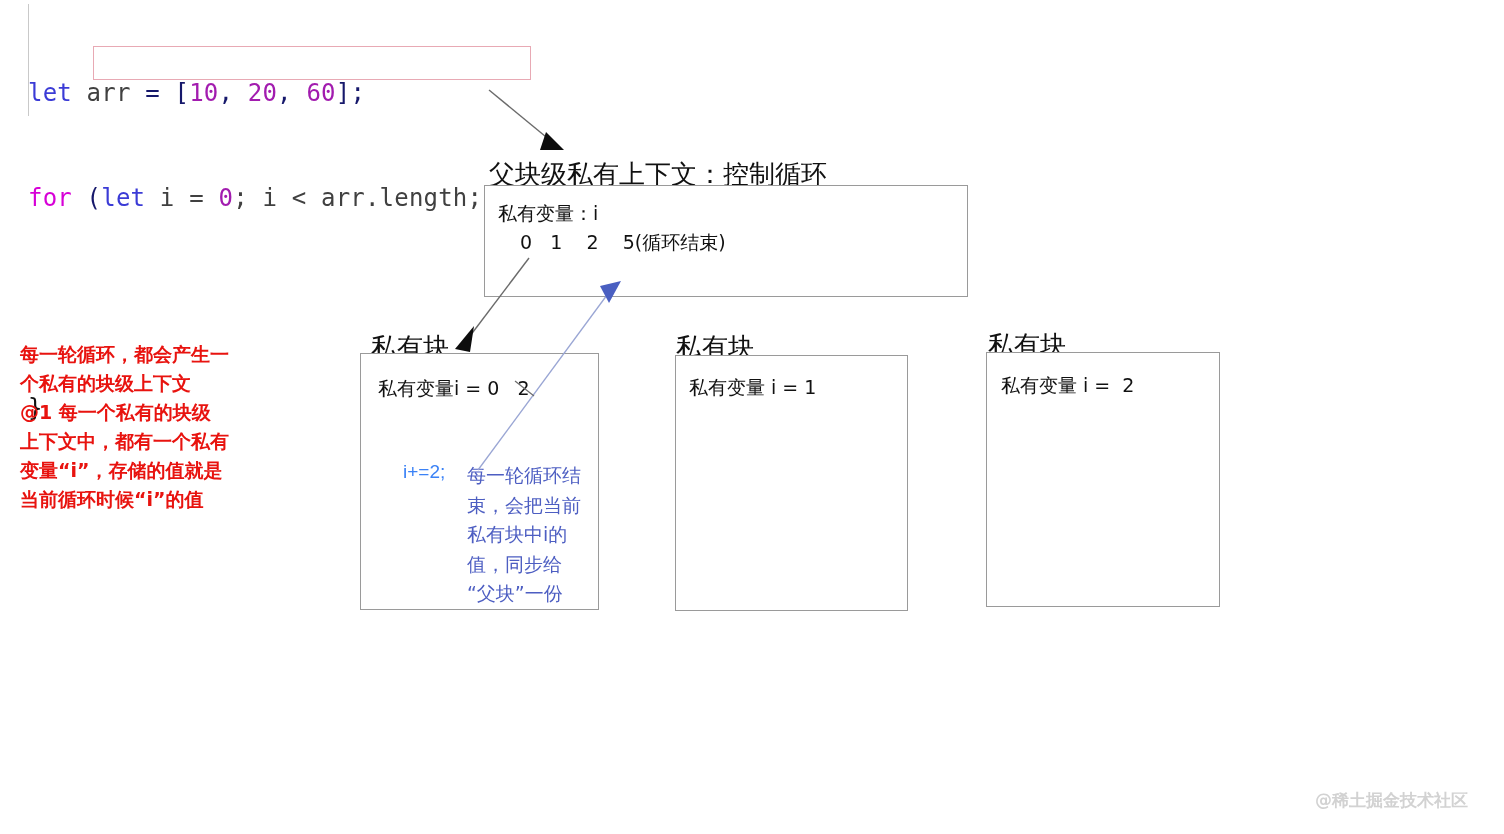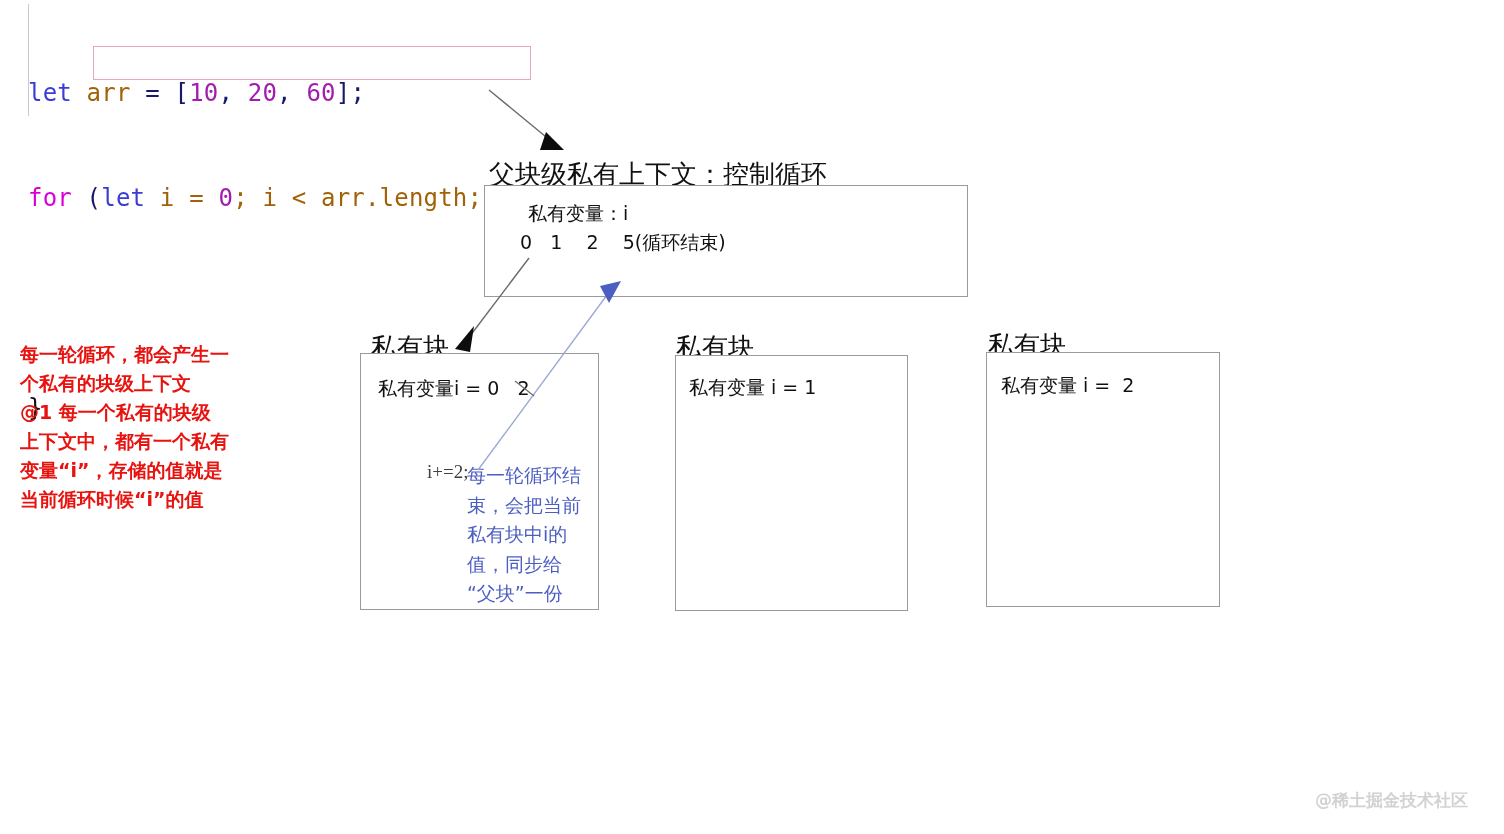--- a/index.html
+++ b/index.html
@@ -26,21 +26,21 @@
     width: 700px;
     font-family: "DejaVu Sans Mono", "Liberation Mono", monospace;
     font-size: 24px;
     line-height: 35px;
     white-space: pre;
     letter-spacing: 0.2px;
   }
   .code-line { height: 35px; }
   .kw-let   { color: #3b3bd6; }
   .kw-for   { color: #d700d7; }
-  .ident    { color: #a16207; }
+  .ident    { color: #404040; }
   .num      { color: #a21caf; }
   .punct    { color: #16186b; }
   .brace    { color: #101010; }
 
   #indent-guide {
     left: 28px;
     top: 4px;
     width: 1px;
     height: 112px;
     background: #c9c9c9;
@@ -101,24 +101,23 @@
     font-size: 19px;
     line-height: 29.5px;
     font-family: "DejaVu Sans", "Liberation Sans", sans-serif;
     white-space: pre-line;
   }
 
   #ipluseq {
     left: 403px;
     top: 461px;
     font-size: 19px;
-    color: #404040;
-    font-family: Liberation Serif, serif;
+    color: #3b82f6;
+    font-family: Liberation Sans, sans-serif;
     white-space: nowrap;
-    margin-left: 24px;
   }
 
   
   #watermark {
     left: 1315px;
     top: 789px;
     font-size: 17px;
     color: #d2d2d2;
     font-family: "DejaVu Sans", "Liberation Sans", sans-serif;
     white-space: nowrap;
@@ -143,21 +142,21 @@
     <div class="code-line"><span class="kw-for">for</span><span class="punct"> (</span><span class="kw-let">let</span><span class="ident"> i = </span><span class="num">0</span><span class="ident">; i &lt; arr.length; i++</span><span class="ident">)</span><span class="brace"> {</span></div>
     <div class="code-line">&nbsp;</div>
     <div class="code-line brace">}</div>
   </div>
 
   <div class="abs" id="for-head-highlight"></div>
 
   <div class="abs box-label" style="left:489px; top:157px;">父块级私有上下文：控制循环</div>
 
   <div class="abs ctx-box" style="left:484px; top:185px; width:484px; height:112px;"></div>
-  <div class="abs box-text" style="left:498px; top:199px;margin-left:30px;">私有变量：i</div>
+  <div class="abs box-text" style="left:498px; top:199px;">私有变量：i</div>
   <div class="abs box-text" style="left:520px; top:228px;">0   1    2    5(循环结束)</div>
 
   <div class="abs box-label" style="left:371px; top:330px;">私有块</div>
   <div class="abs ctx-box" style="left:360px; top:353px; width:239px; height:257px;"></div>
   <div class="abs box-text" style="left:378px; top:374px;">私有变量i = 0   2</div>
   <div class="abs" id="ipluseq">i+=2;</div>
   <div class="abs" id="blue-note">每一轮循环结
 束，会把当前
 私有块中i的
 值，同步给

